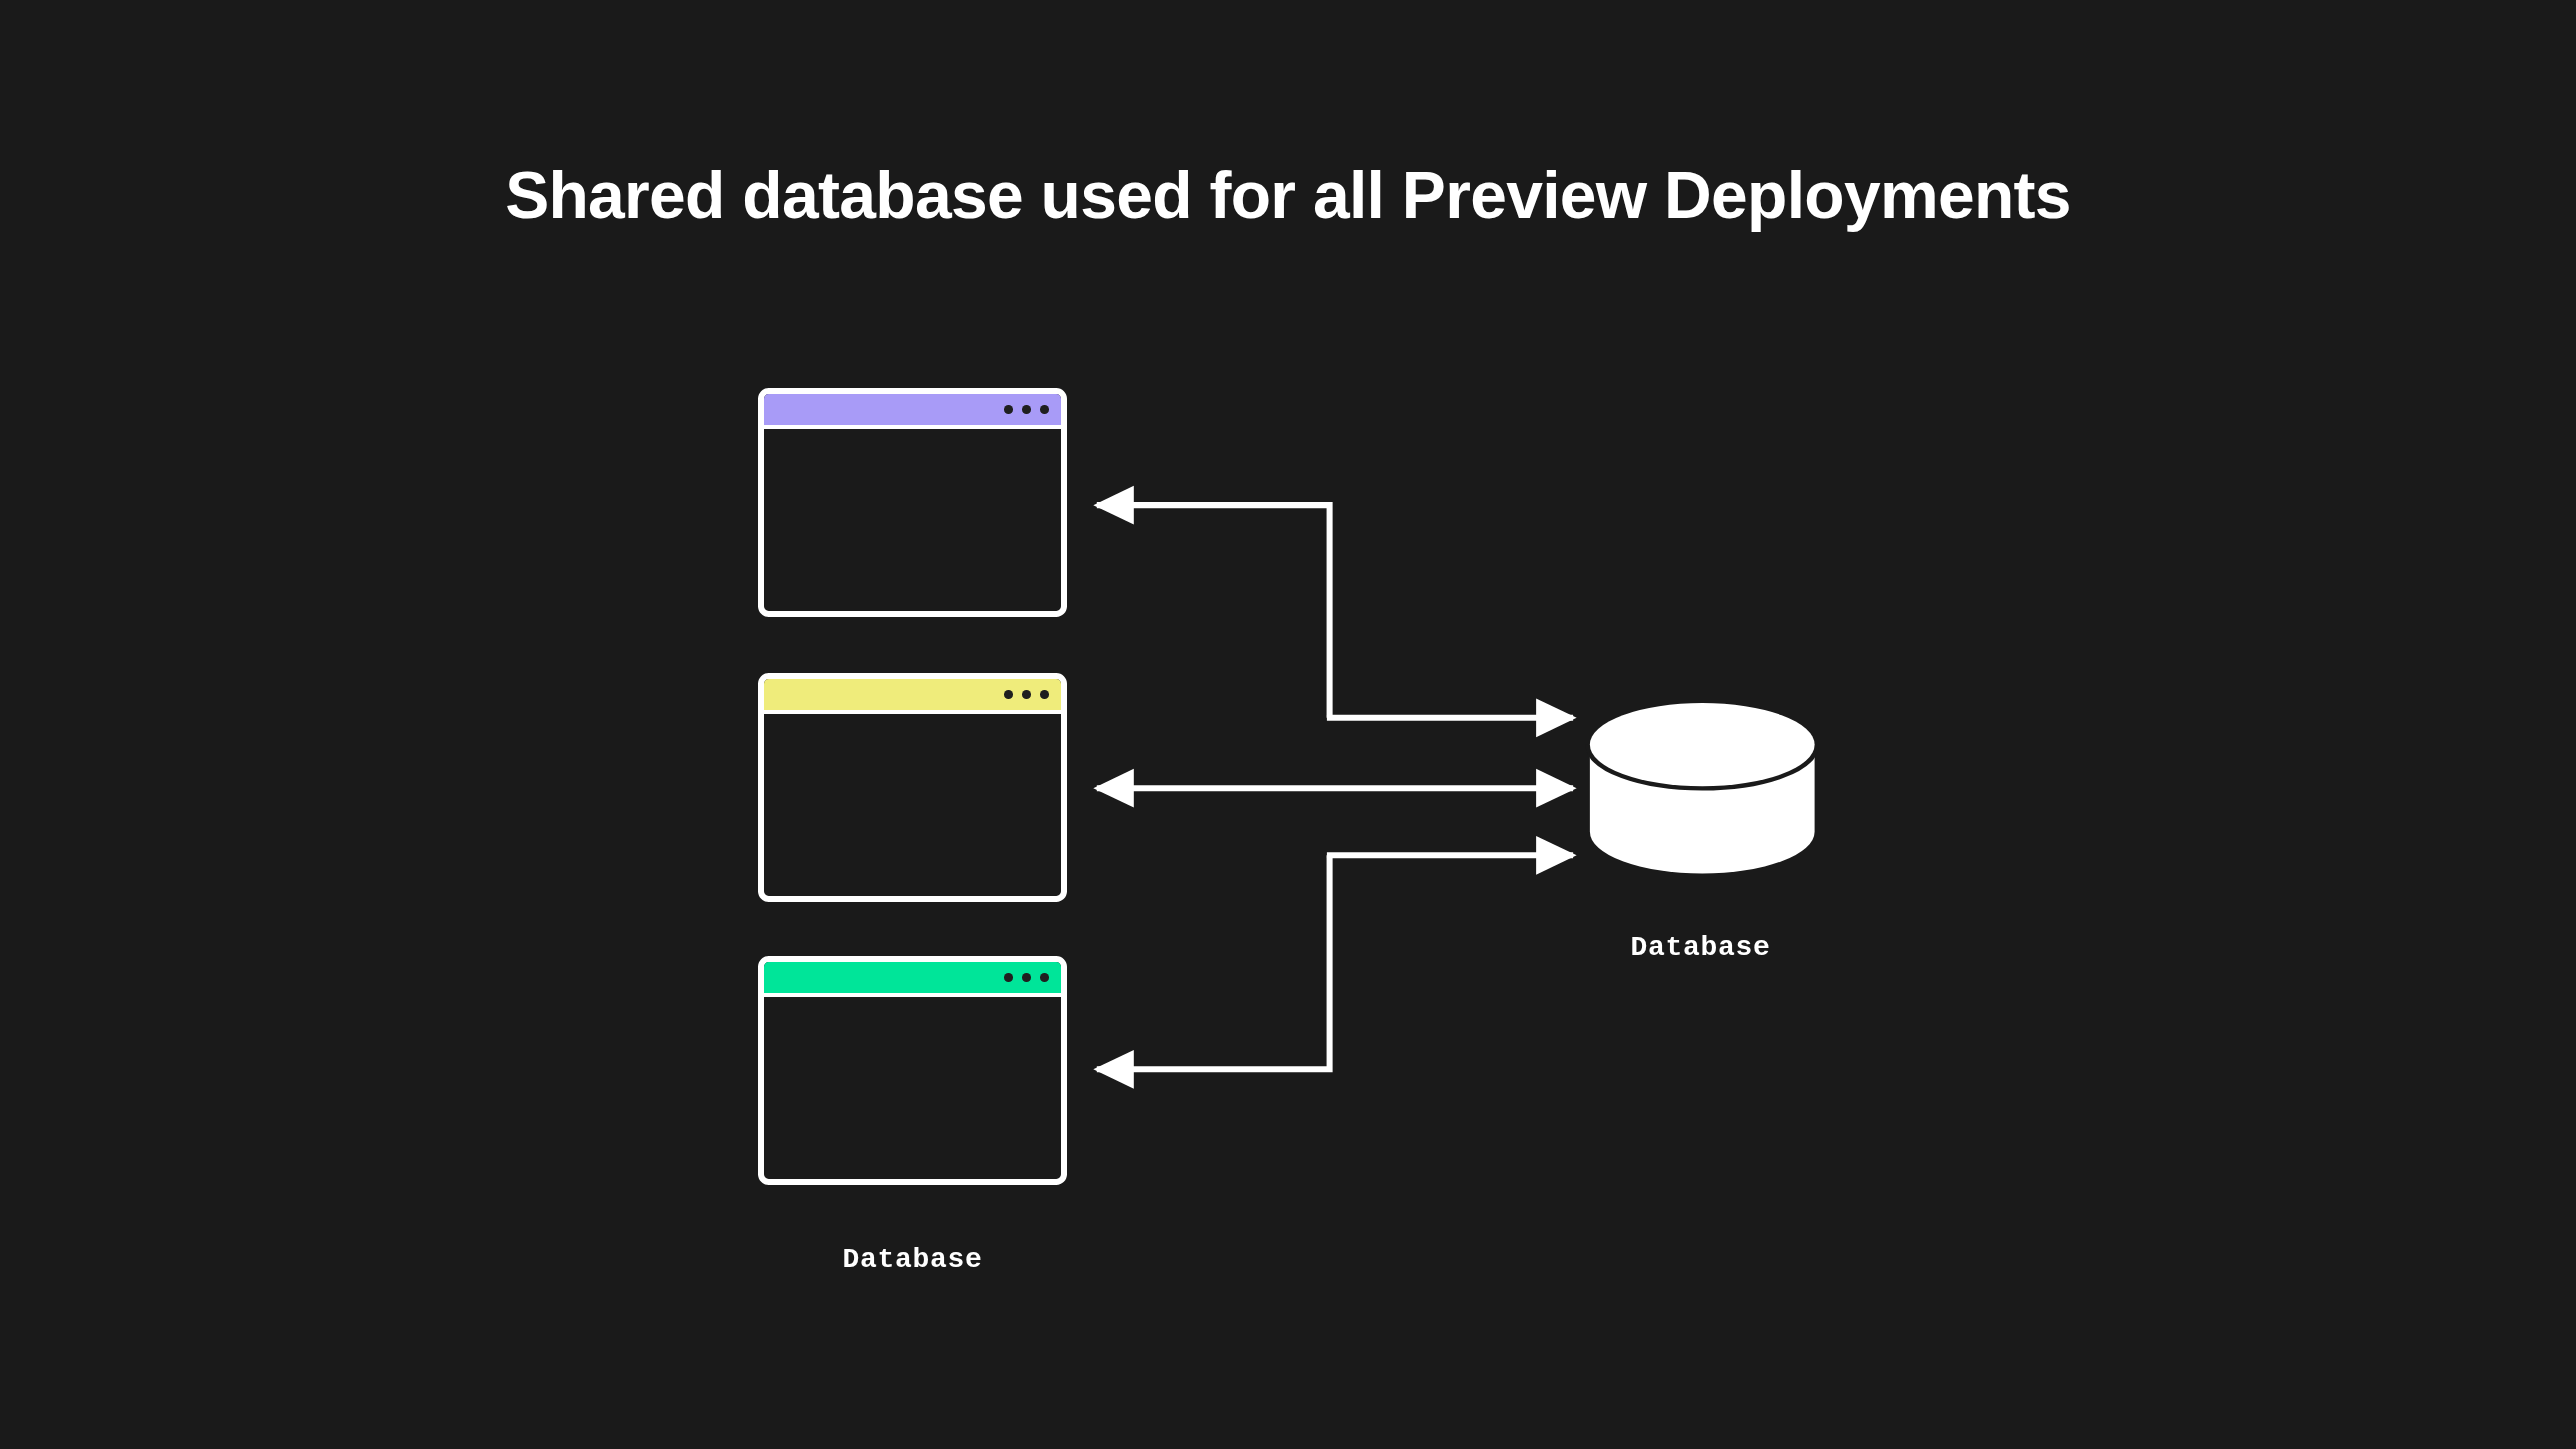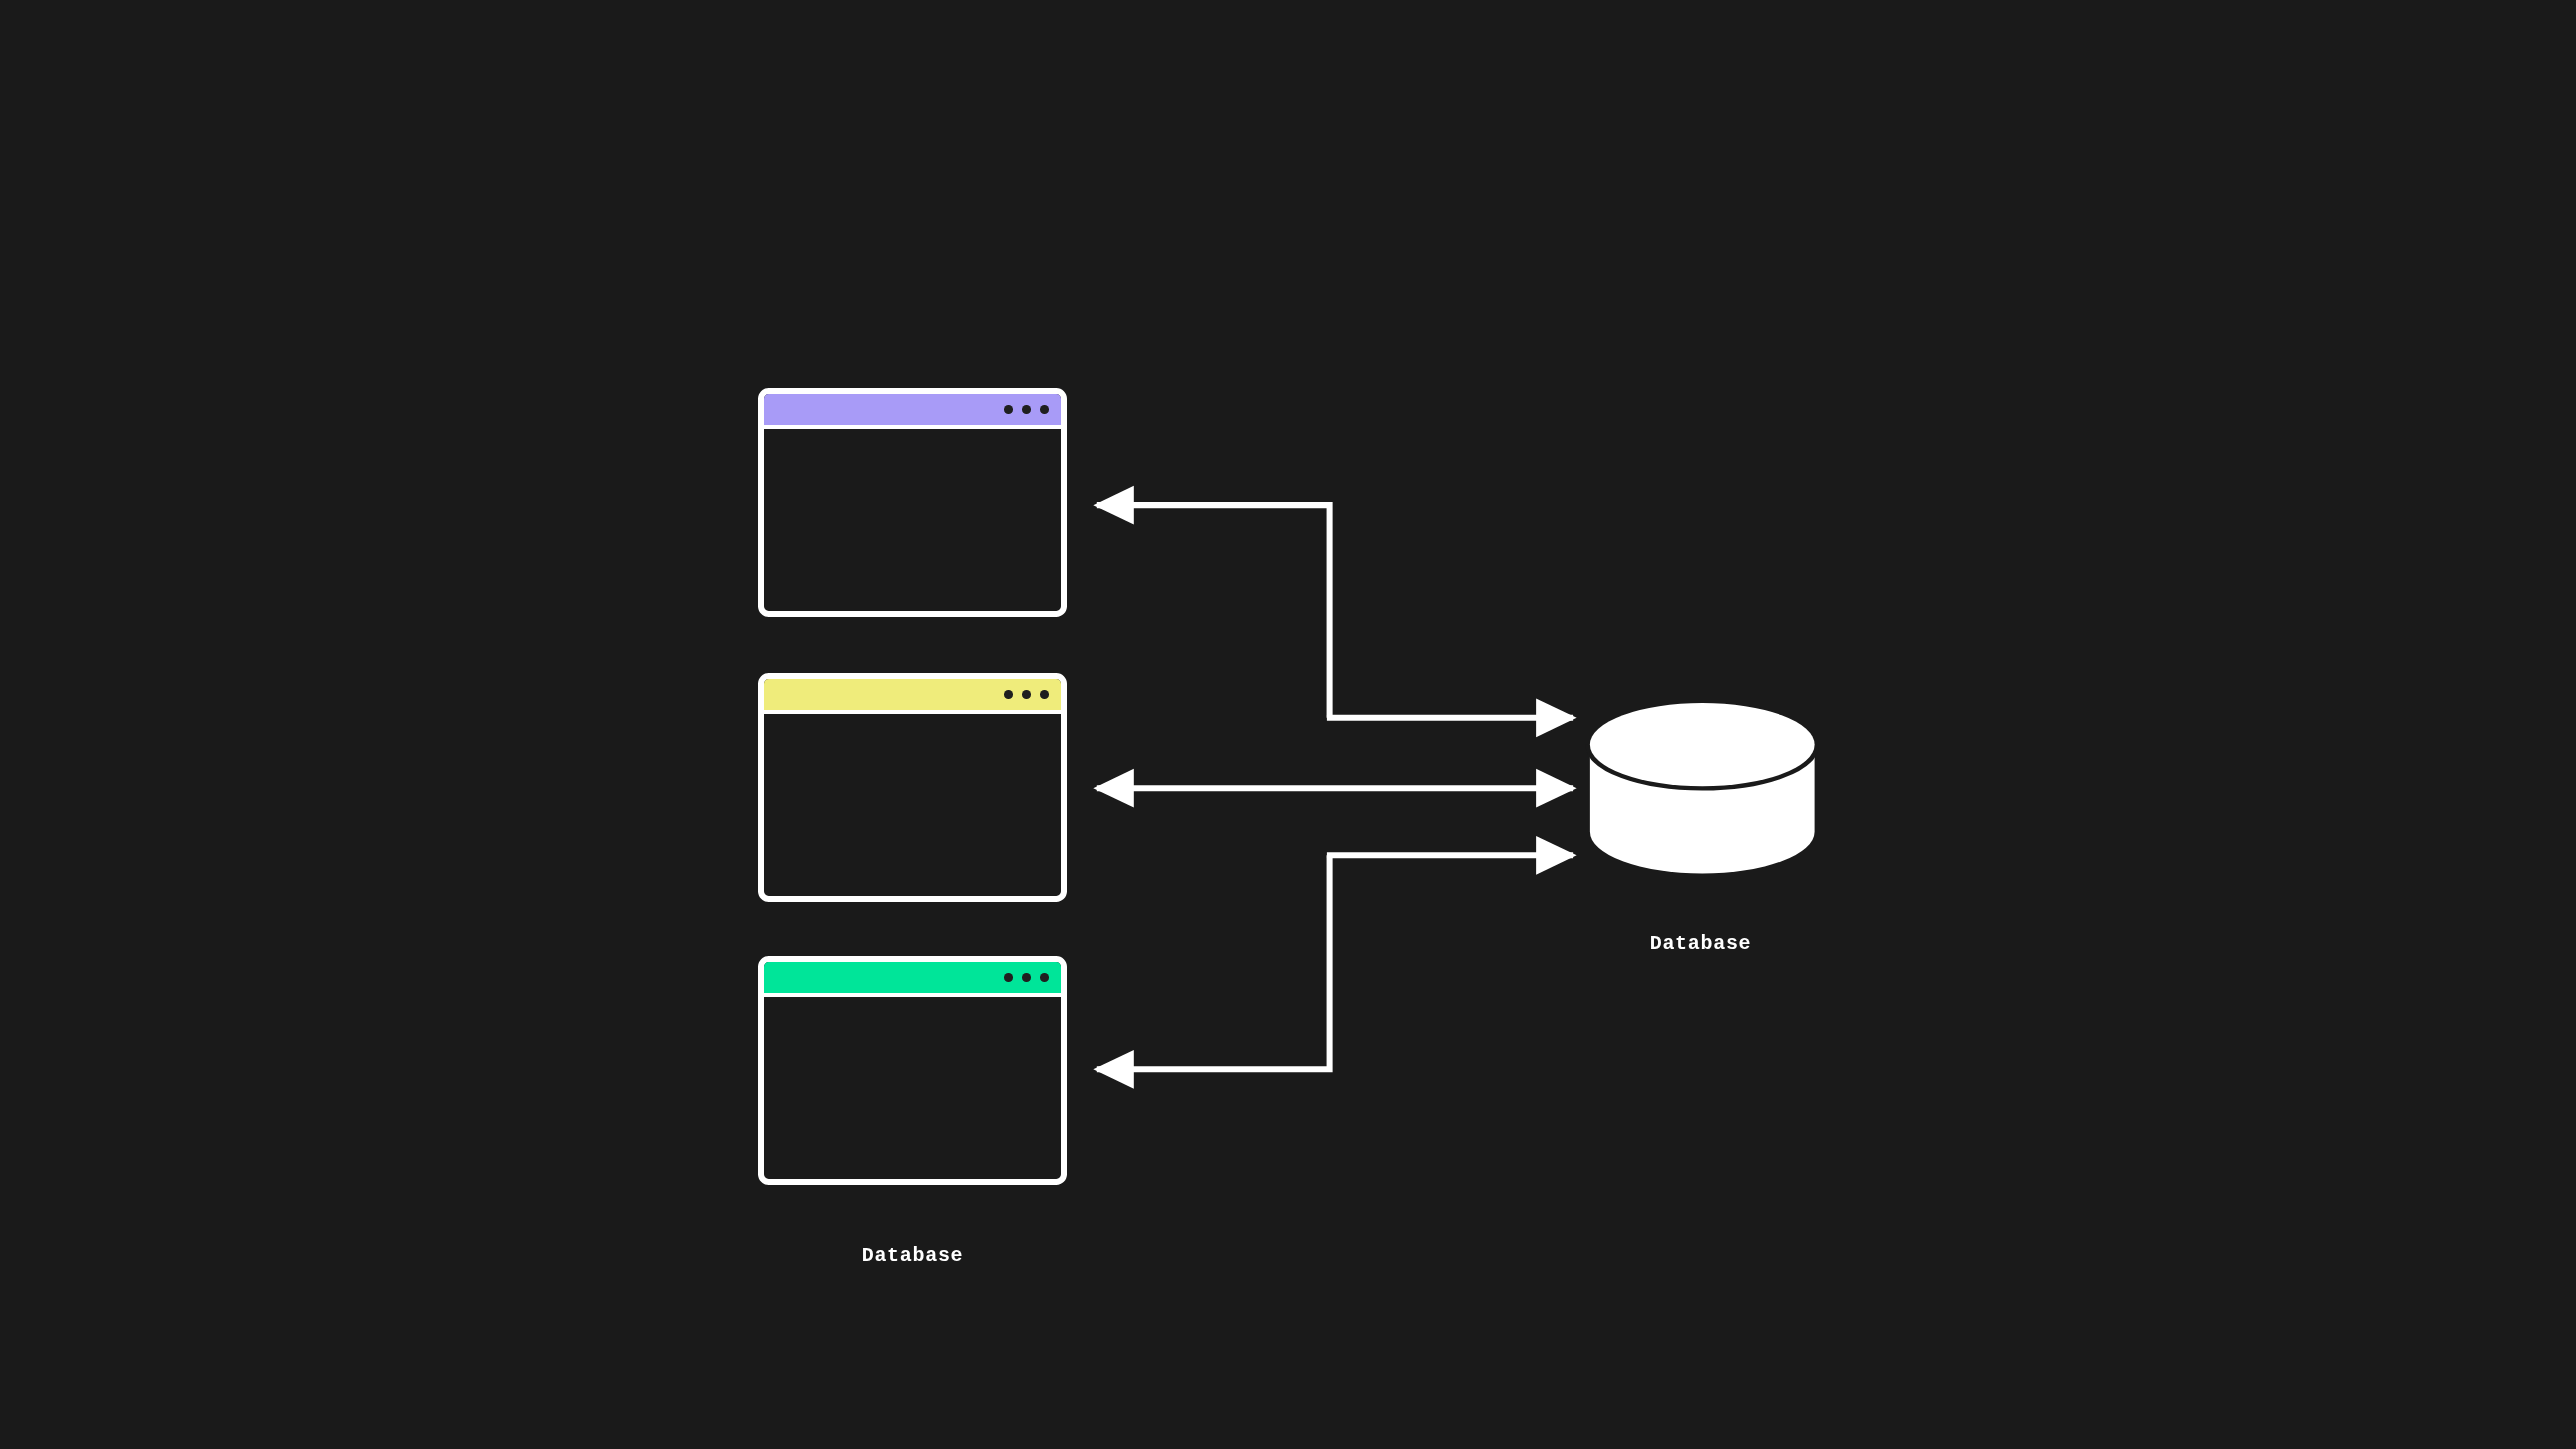--- a/index.html
+++ b/index.html
@@ -79,21 +79,21 @@
   #window-purple { top: 388px; }
   #window-yellow { top: 673px; }
   #window-green  { top: 956px; }
 
   
   .diagram-label {
     position: absolute;
     color: #ffffff;
     font-family: "Liberation Mono", monospace;
     font-weight: bold;
-    font-size: 20px;
+    font-size: 28px;
     letter-spacing: 0.7px;
     white-space: pre;
     text-align: center;
   }
   #label-previews {
     left: 758px;
     width: 309px;
     top: 1244px;
   }
   #label-database {
@@ -110,20 +110,21 @@
     width: 2576px;
     height: 1449px;
     pointer-events: none;
   }
 </style>
 </head>
 <body style="background: rgb(26, 26, 26);">
 
 <div id="canvas" style="background: rgb(26, 26, 26);">
 
+  <div id="diagram-title">Shared database used for all Preview Deployments</div>
 
   <svg id="overlay" viewBox="0 0 3840 2160" width="2576" height="1449" xmlns="http://www.w3.org/2000/svg">
     <defs>
       <marker id="arrow-right" viewBox="0 0 12 12" refX="10.5" refY="6" markerWidth="7" markerHeight="7" orient="auto-start-reverse">
         <path d="M 0 0.5 L 11.5 6 L 0 11.5 z" fill="#ffffff"></path>
       </marker>
       <marker id="arrow-left" viewBox="0 0 12 12" refX="10.5" refY="6" markerWidth="7" markerHeight="7" orient="auto-start-reverse">
         <path d="M 0 0.5 L 11.5 6 L 0 11.5 z" fill="#ffffff"></path>
       </marker>
     </defs>

